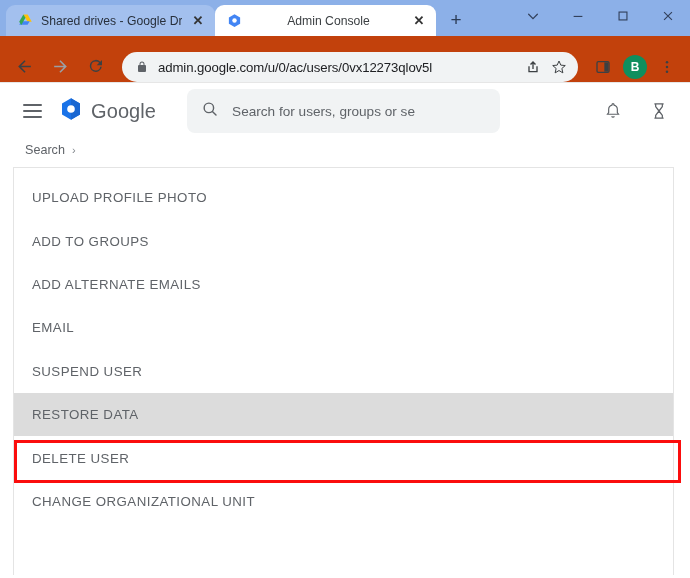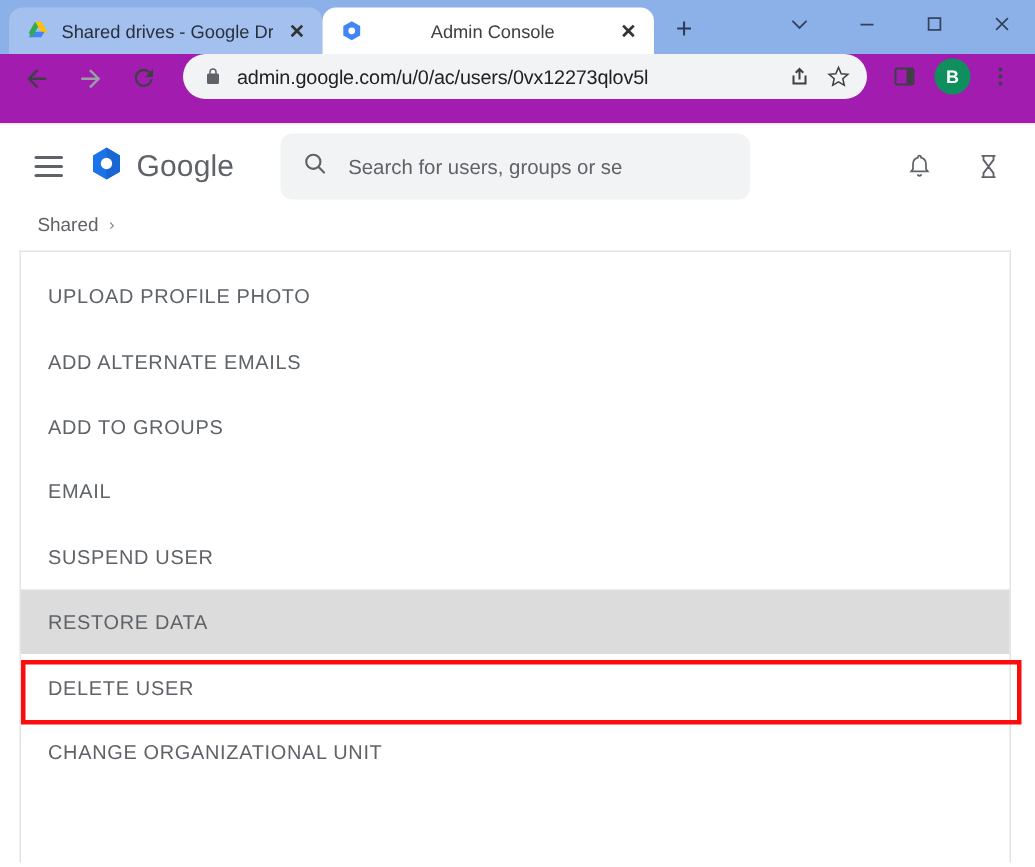--- a/index.html
+++ b/index.html
@@ -98,23 +98,23 @@
     width: 45px; height: 32px;
     display: flex; align-items: center; justify-content: center;
     color: #33415c;
     cursor: pointer;
   }
   .win-btn svg { display: block; }
 
   
   .toolbar {
     height: 46px;
-    background: #a21caf;
-    display: flex;
-    align-items: flex-start;
+    background: #c2410c;
+    display: flex;
+    align-items: flex-end;
     padding: 0 8px;
     flex: 0 0 auto;
     position: relative;
   }
   .nav-btn {
     width: 32px; height: 32px;
     margin-right: 4px;
     display: flex; align-items: center; justify-content: center;
     color: #3c4043;
     cursor: pointer;
@@ -456,29 +456,29 @@
         </div>
         <div class="header-icon">
           <svg width="20" height="20" viewBox="0 0 24 24">
               <path d="M7 3.5h10M7 20.5h10M8 3.5v3.2L12 12l-4 5.3v3.2M16 3.5v3.2L12 12l4 5.3v3.2" fill="none" stroke="#5f6368" stroke-width="1.5" stroke-linecap="round" stroke-linejoin="round"></path>
             </svg>
         </div>
       </div>
     </div>
 
     <div class="breadcrumb">
-      <span class="breadcrumb-item">Shared</span>
+      <span class="breadcrumb-item">Search</span>
       <span class="breadcrumb-sep">›</span>
     </div>
 
     <div class="card">
       <div class="action-list">
         <div class="action-item">UPLOAD PROFILE PHOTO</div>
+        <div class="action-item">ADD TO GROUPS</div>
         <div class="action-item">ADD ALTERNATE EMAILS</div>
-        <div class="action-item">ADD TO GROUPS</div>
         <div class="action-item">EMAIL</div>
         <div class="action-item">SUSPEND USER</div>
         <div class="action-item highlighted">RESTORE DATA</div>
         <div class="action-item">DELETE USER</div>
         <div class="action-item">CHANGE ORGANIZATIONAL UNIT</div>
       </div>
       <div class="red-box"></div>
     </div>
 
   </div>

